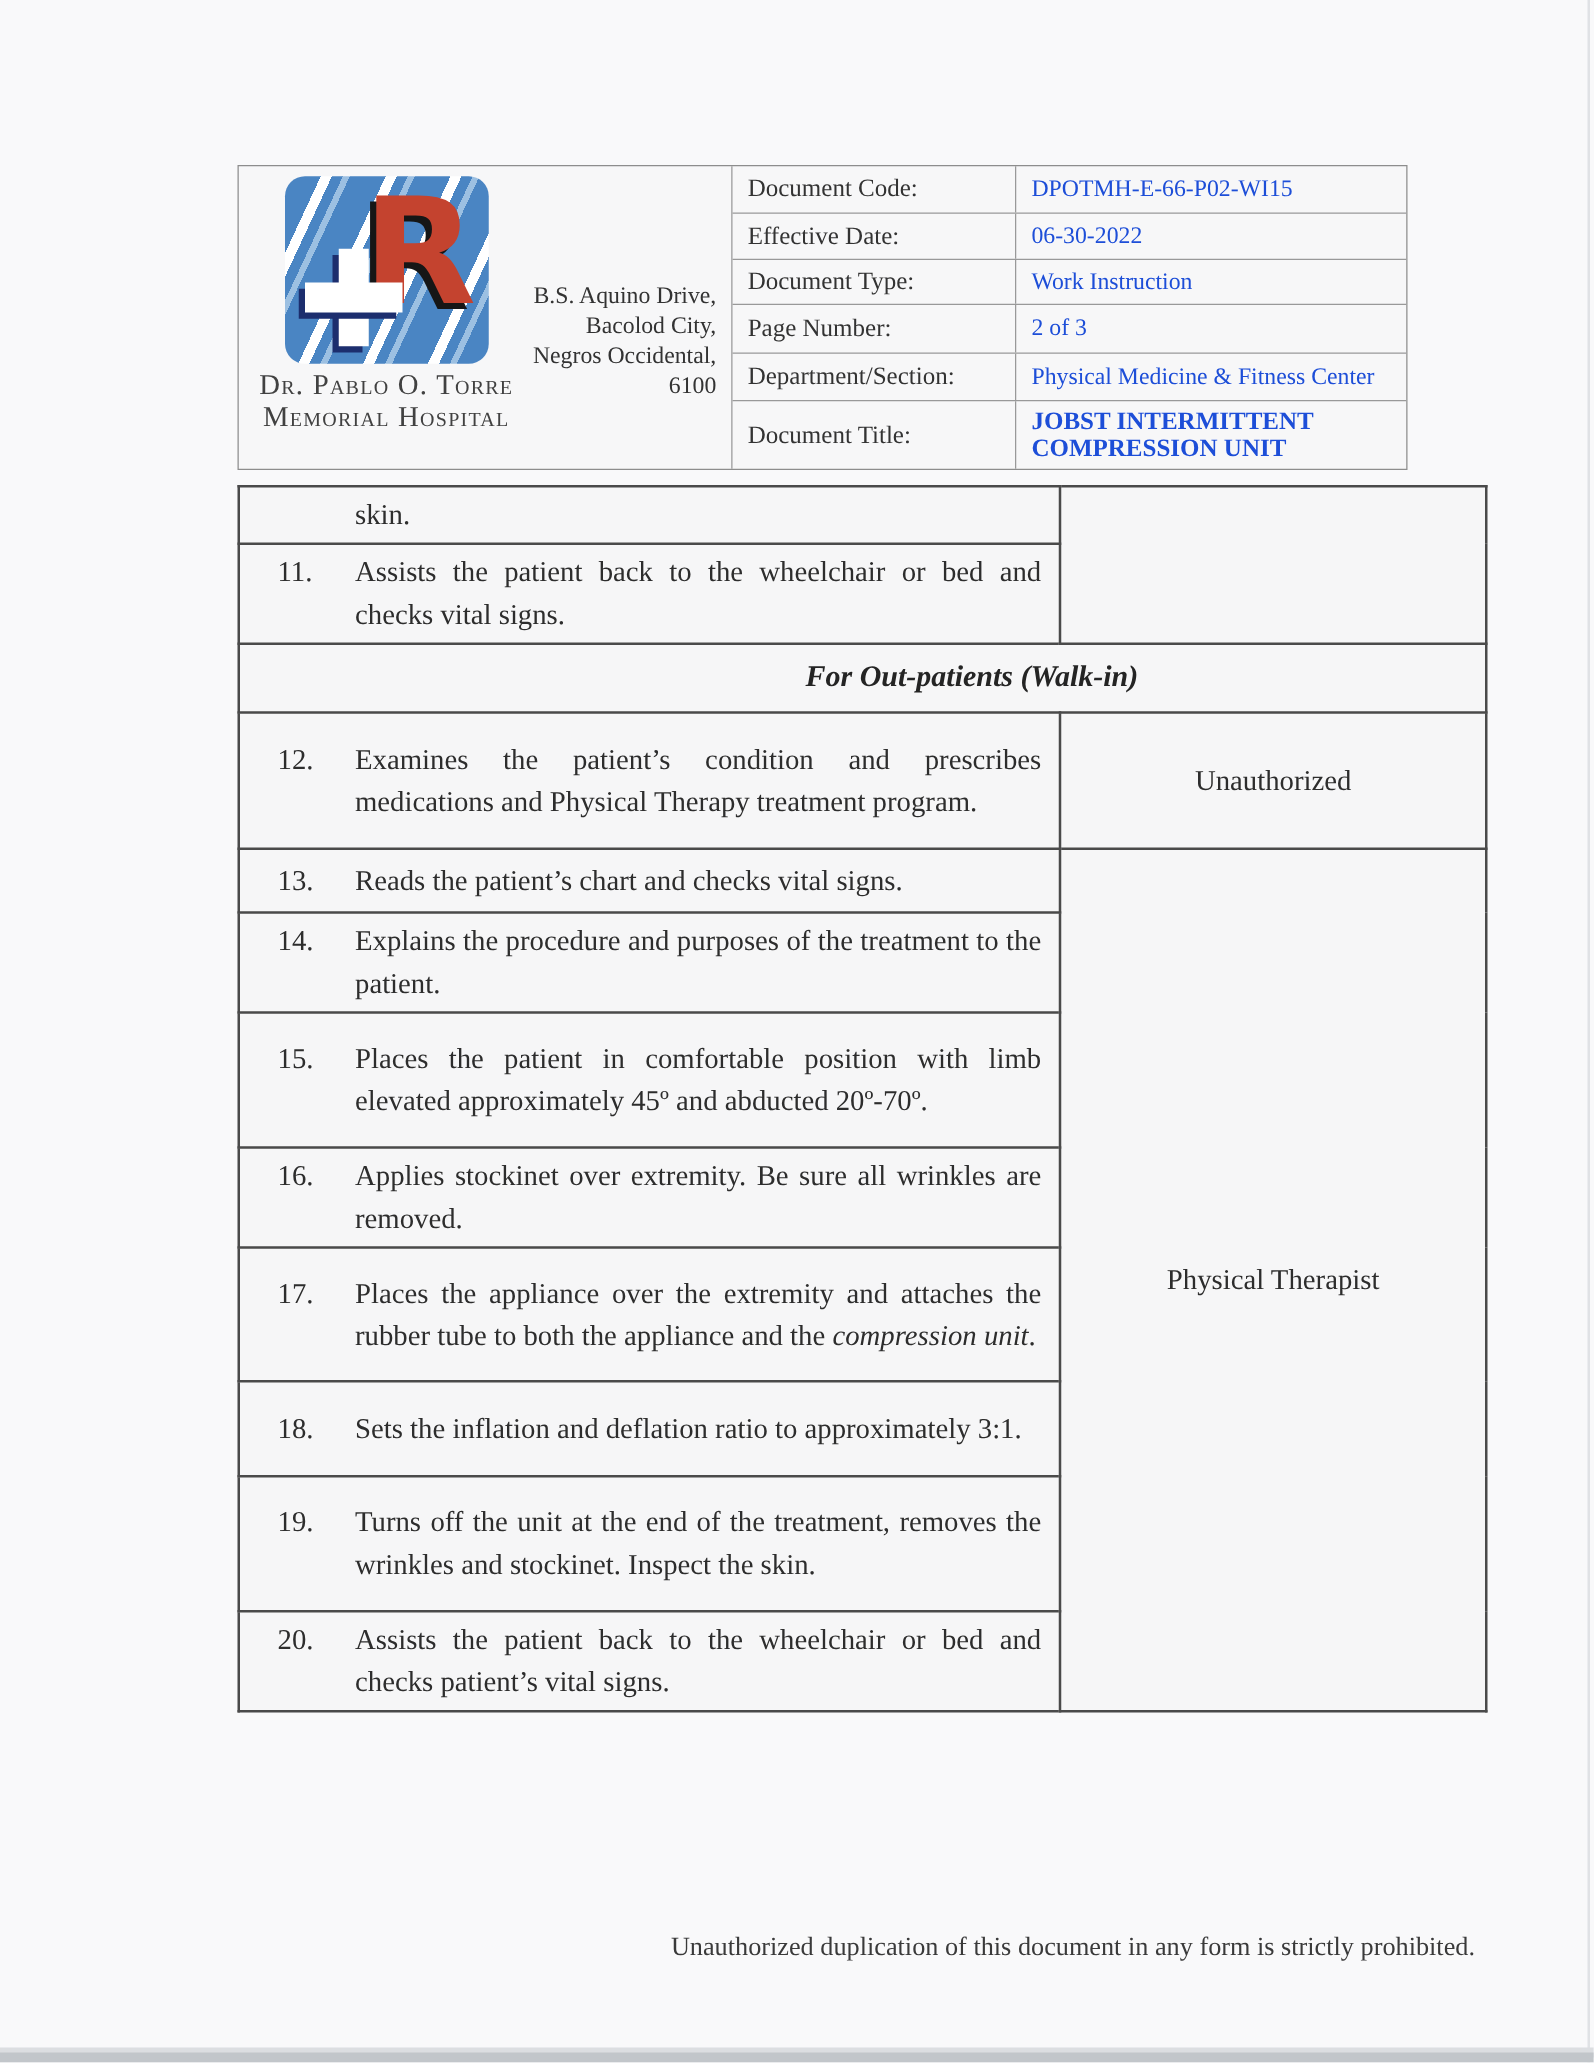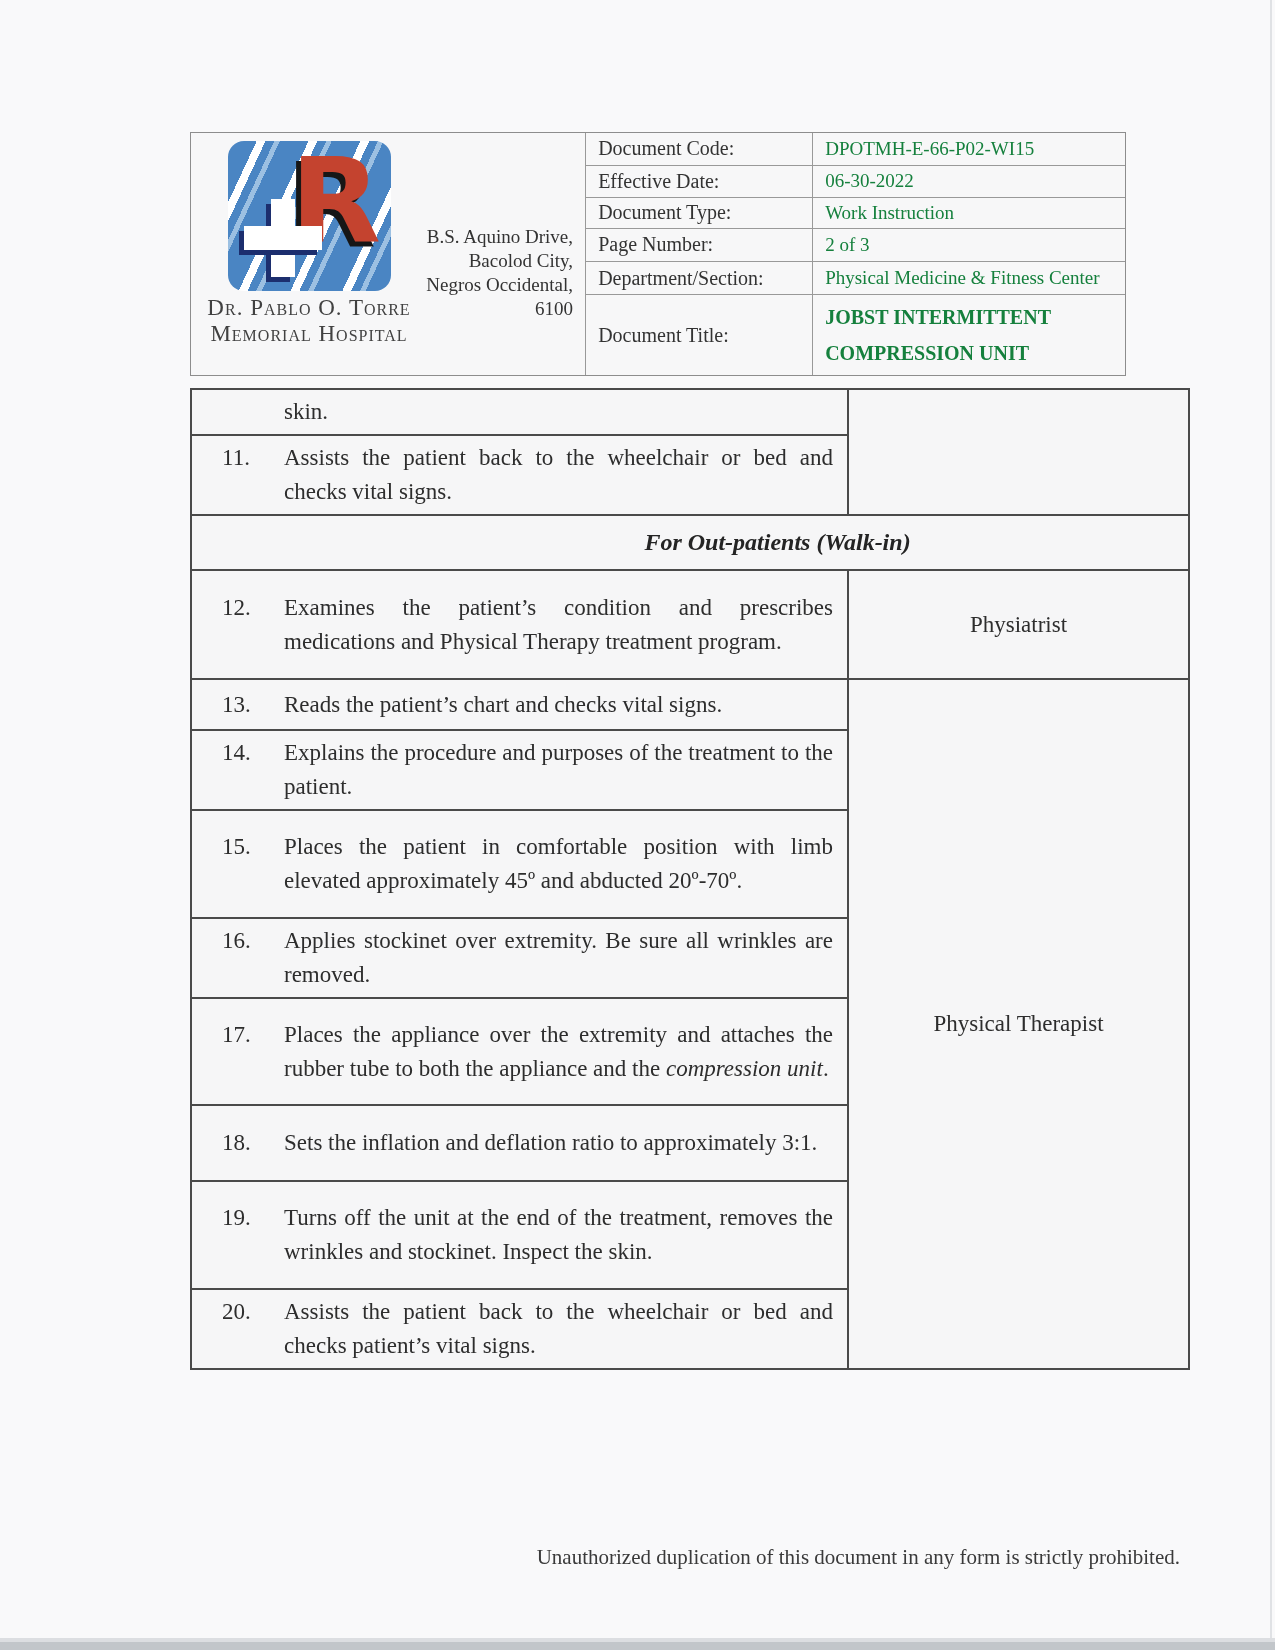--- a/index.html
+++ b/index.html
@@ -50,23 +50,23 @@
   .meta-row { display:flex; border-bottom:1px solid #999; }
   .meta-row:nth-child(1){height:38px} .meta-row:nth-child(2){height:37px}
   .meta-row:nth-child(3){height:36px} .meta-row:nth-child(4){height:39px}
   .meta-row:nth-child(5){height:38px} .meta-row:nth-child(6){flex:1; border-bottom:none;}
   .meta-label {
     width:226px; display:flex; align-items:center; padding-left:12px;
     font-size:20px; color:#333;
   }
   .meta-value {
     flex:1; display:flex; align-items:center; padding-left:12px;
-    border-left:1px solid #999; font-size:19px; color:#15803d;
-  }
-  .meta-row.title-row .meta-value { font-weight:bold; font-size:20px; line-height:36px; padding-top:4px; padding-bottom:4px; }
+    border-left:1px solid #999; font-size:19px; color:#1d4ed8;
+  }
+  .meta-row.title-row .meta-value { font-weight:bold; font-size:20px; line-height:22px; padding-top:4px; padding-bottom:4px; }
 
   
   table.main {
     position:absolute; left:190px; top:388px; width:998px;
     border-collapse:collapse; table-layout:fixed; background:#f6f6f7;
   }
   table.main col.c-instr { width:657px; }
   table.main col.c-resp  { width:341px; }
   table.main td { border:2px solid #4a4a4a; vertical-align:middle; }
   td.instr { padding:5px 14px 5px 0; font-size:23px; line-height:34px; }
@@ -152,21 +152,21 @@
       <div class="iwrap"><span class="num">11.</span><span>Assists the patient back to the wheelchair or bed and checks vital signs.</span></div>
     </td>
   </tr>
   <tr style="height:55px">
     <td class="section-head" colspan="2">For Out-patients (Walk-in)</td>
   </tr>
   <tr style="height:109px">
     <td class="instr">
       <div class="iwrap"><span class="num">12.</span><span>Examines the patient’s condition and prescribes medications and Physical Therapy treatment program.</span></div>
     </td>
-    <td class="resp">Physiatrist</td>
+    <td class="resp">Unauthorized</td>
   </tr>
   <tr style="height:51px">
     <td class="instr">
       <div class="iwrap"><span class="num">13.</span><span>Reads the patient’s chart and checks vital signs.</span></div>
     </td>
     <td class="resp" rowspan="8">Physical Therapist</td>
   </tr>
   <tr style="height:76px">
     <td class="instr">
       <div class="iwrap"><span class="num">14.</span><span>Explains the procedure and purposes of the treatment to the patient.</span></div>

